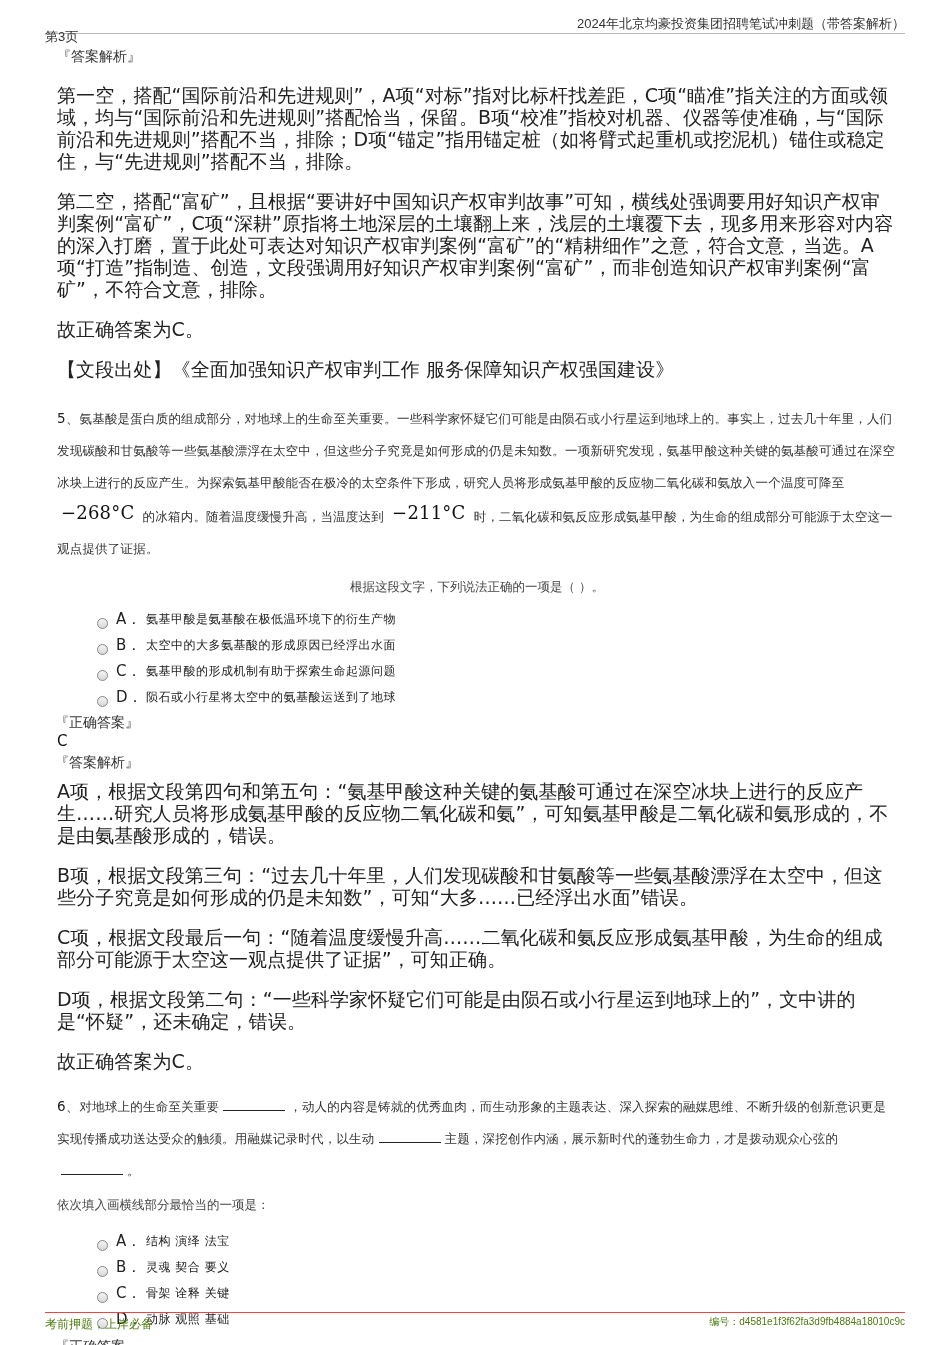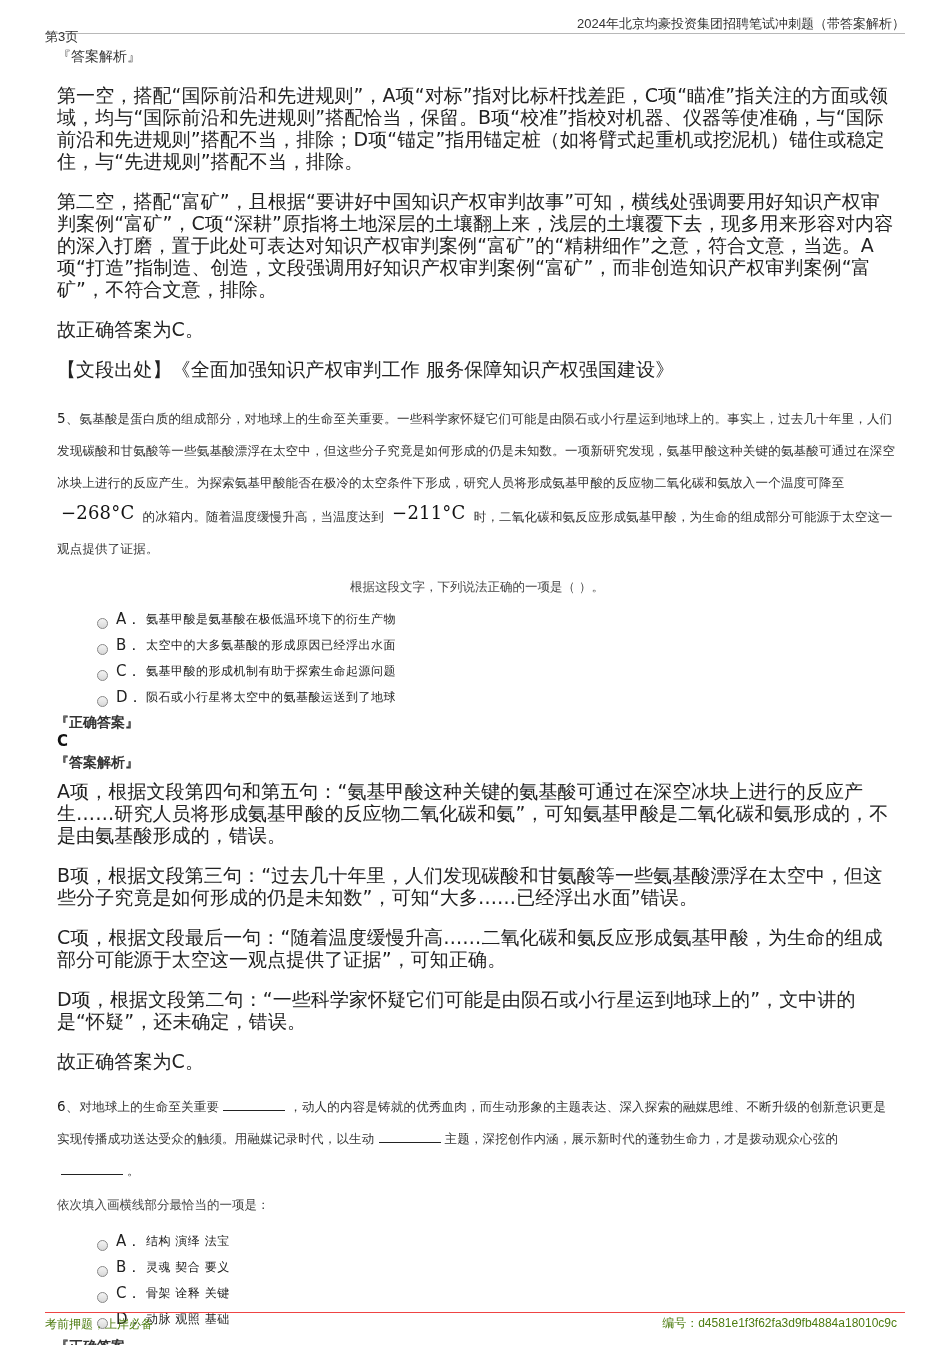--- a/index.html
+++ b/index.html
@@ -19,21 +19,21 @@
   .page-header .left { position: absolute; left: 0; top: 14px; }
   .page-header .right { position: absolute; right: 0; top: 1px; }
 
   .page-footer {
     position: absolute; left: 45px; top: 1312px; width: 860px; height: 20px;
     border-top: 1px solid #ef4444;
     font-size: 12px; color: #4d7c0f;
     font-family: "Liberation Sans", sans-serif;
   }
   .page-footer .left { position: absolute; left: 0; top: 3px; }
-  .page-footer .right { position: absolute; right: 8px; top: 2px; font-size: 12px; }
+  .page-footer .right { position: absolute; right: 0; top: 2px; font-size: 10px; }
 
   .content { position: absolute; left: 57px; top: 46px; width: 840px; }
 
   .label { font-size: 14px; color: #333; line-height: 20px; }
   .para { font-size: 19px; line-height: 22px; color: #222; margin-top: 8px; letter-spacing: 0.1px; }
   .gap { height: 10px; }
 
   .q-text { font-size: 12.5px; line-height: 32px; color: #333; letter-spacing: 0.2px; }
   .q-text .num { font-size: 13.5px; color: #222; }
   .temp {
@@ -45,21 +45,21 @@
   .options { margin-left: 40px; margin-top: 10px; }
   .option { display: flex; align-items: center; height: 26px; font-size: 15px; color: #222; }
   .radio {
     width: 11px; height: 11px; border-radius: 50%;
     border: 1px solid #888; background: linear-gradient(#f4f4f4, #d8d8d8);
     margin-right: 8px; margin-top: 8px;
   }
   .opt-letter { width: 30px; font-size: 15px; }
   .opt-text { font-size: 12px; letter-spacing: 0.5px; }
 
-  .answer-block { margin-left: -2px; font-weight: bold; }
+  .answer-block { margin-left: -2px; }
   .answer-letter { font-size: 15px; color: #111; line-height: 18px; margin-left: 2px; }
   .blank { display: inline-block; width: 62px; border-bottom: 1.5px solid #222; height: 14px; margin: 0 4px; }
 </style>
 </head>
 <body>
 
 <div class="page-header">
   <span class="left">第3页</span>
   <span class="right">2024年北京均豪投资集团招聘笔试冲刺题（带答案解析）</span>
 </div>

